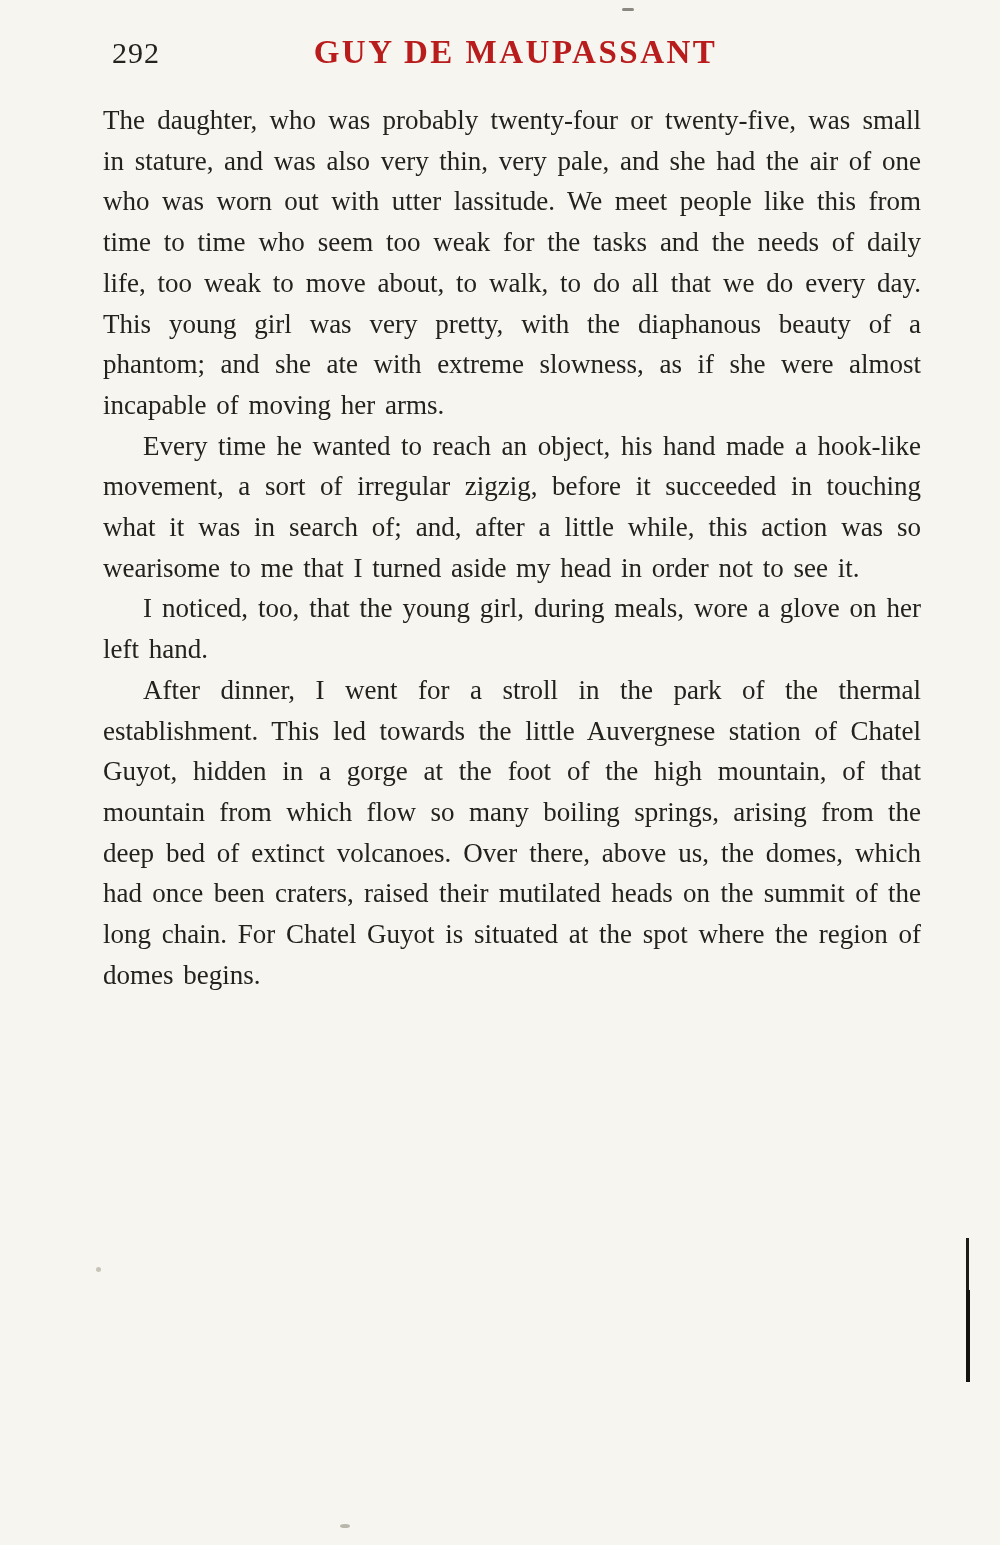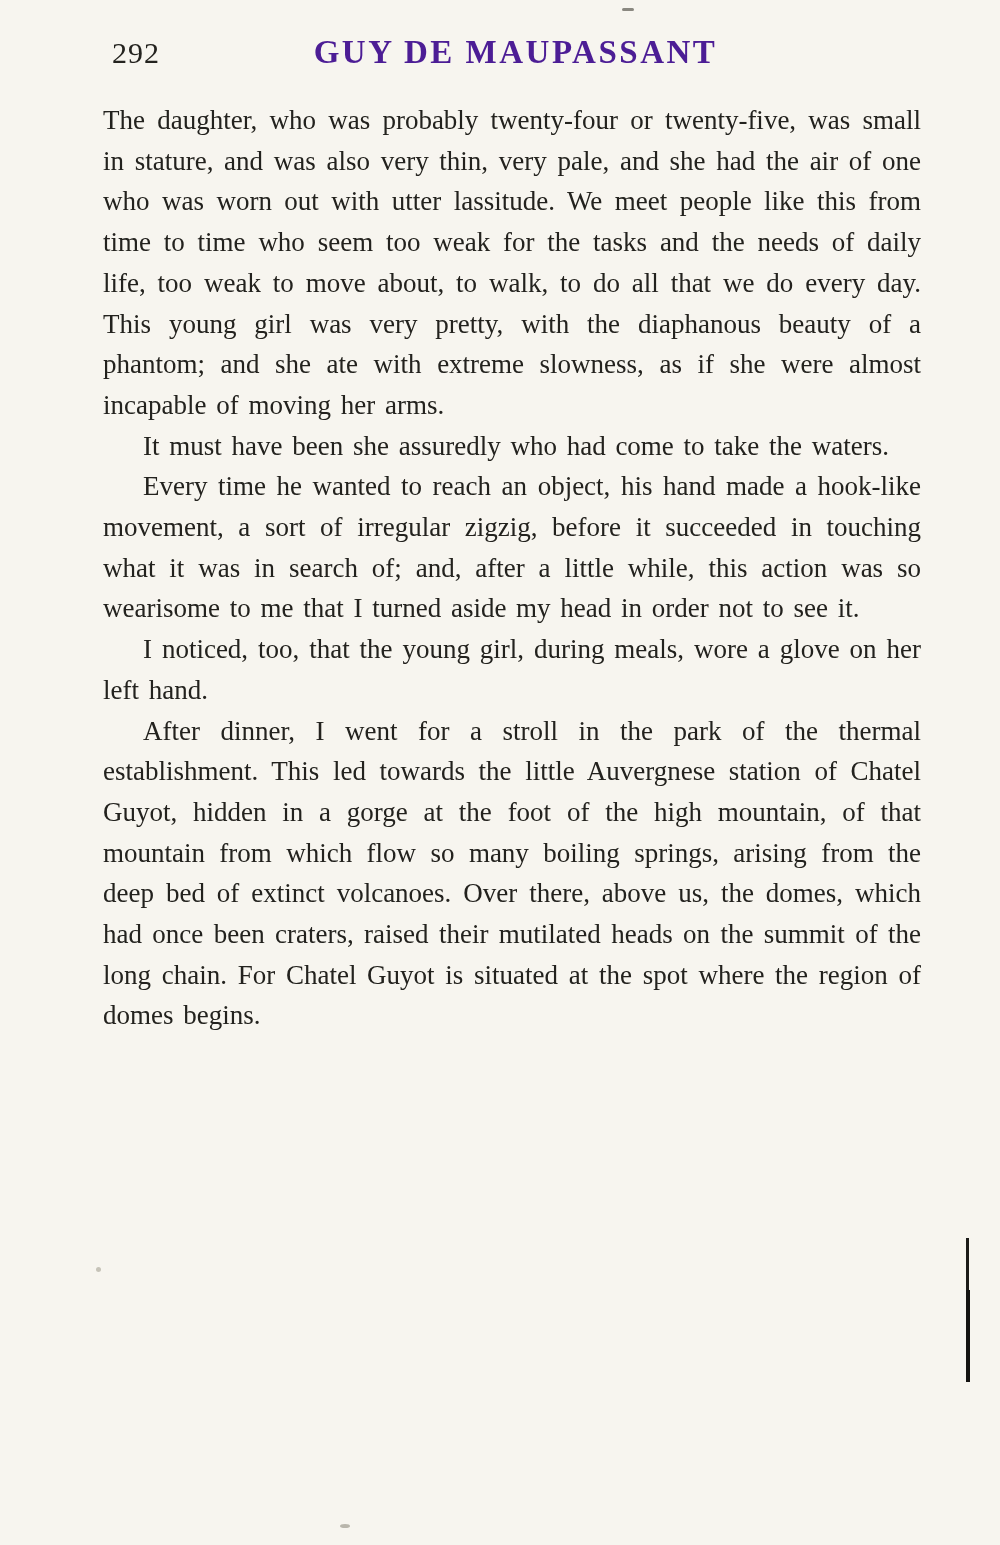--- a/index.html
+++ b/index.html
@@ -31,21 +31,21 @@
     font-size: 30px;
     letter-spacing: 1px;
     color: #24231f;
   }
   .running-title {
     display: block;
     text-align: center;
     font-size: 33px;
     font-weight: 600;
     letter-spacing: 2.5px;
-    color: #4c1d95;
+    color: #b91c1c;
     padding-left: 20px;
   }
   .body-text {
     position: absolute;
     top: 100px;
     left: 103px;
     width: 818px;
   }
   .para {
     margin: 0;
@@ -110,21 +110,20 @@
 
   <div class="artifact-top-dash"></div>
 
   <div class="header">
     <span class="page-num">292</span>
     <span class="running-title">GUY DE MAUPASSANT</span>
   </div>
 
   <div class="body-text">
     <p class="para first">The daughter, who was probably twenty-four or twenty-five, was small in stature, and was also very thin, very pale, and she had the air of one who was worn out with utter lassitude.  We meet people like this from time to time who seem too weak for the tasks and the needs of daily life, too weak to move about, to walk, to do all that we do every day.   This young girl was very pretty, with the diaphanous beauty of a phantom; and she ate with extreme slowness, as if she were almost incapable of moving her arms.</p>
-    <p class="para">It must have been she assuredly who had come to take the waters.</p>
     <p class="para">Every time he wanted to reach an object, his hand made a hook-like movement, a sort of irregular zigzig, before it succeeded in touching what it was in search of; and, after a little while, this action was so wearisome to me that I turned aside my head in order not to see it.</p>
     <p class="para">I noticed, too, that the young girl, during meals, wore a glove on her left hand.</p>
     <p class="para">After dinner, I went for a stroll in the park of the thermal establishment.  This led towards the little Auvergnese station of Chatel Guyot, hidden in a gorge at the foot of the high mountain, of that mountain from which flow so many boiling springs, arising from the deep bed of extinct volcanoes.  Over there, above us, the domes, which had once been craters, raised their mutilated heads on the summit of the long chain.  For Chatel Guyot is situated at the spot where the region of domes begins.</p>
   </div>
 
   <div class="artifact-vline"></div>
   <div class="artifact-vline2"></div>
   <div class="artifact-bottom-dot"></div>
   <div class="artifact-left-dot"></div>
 

